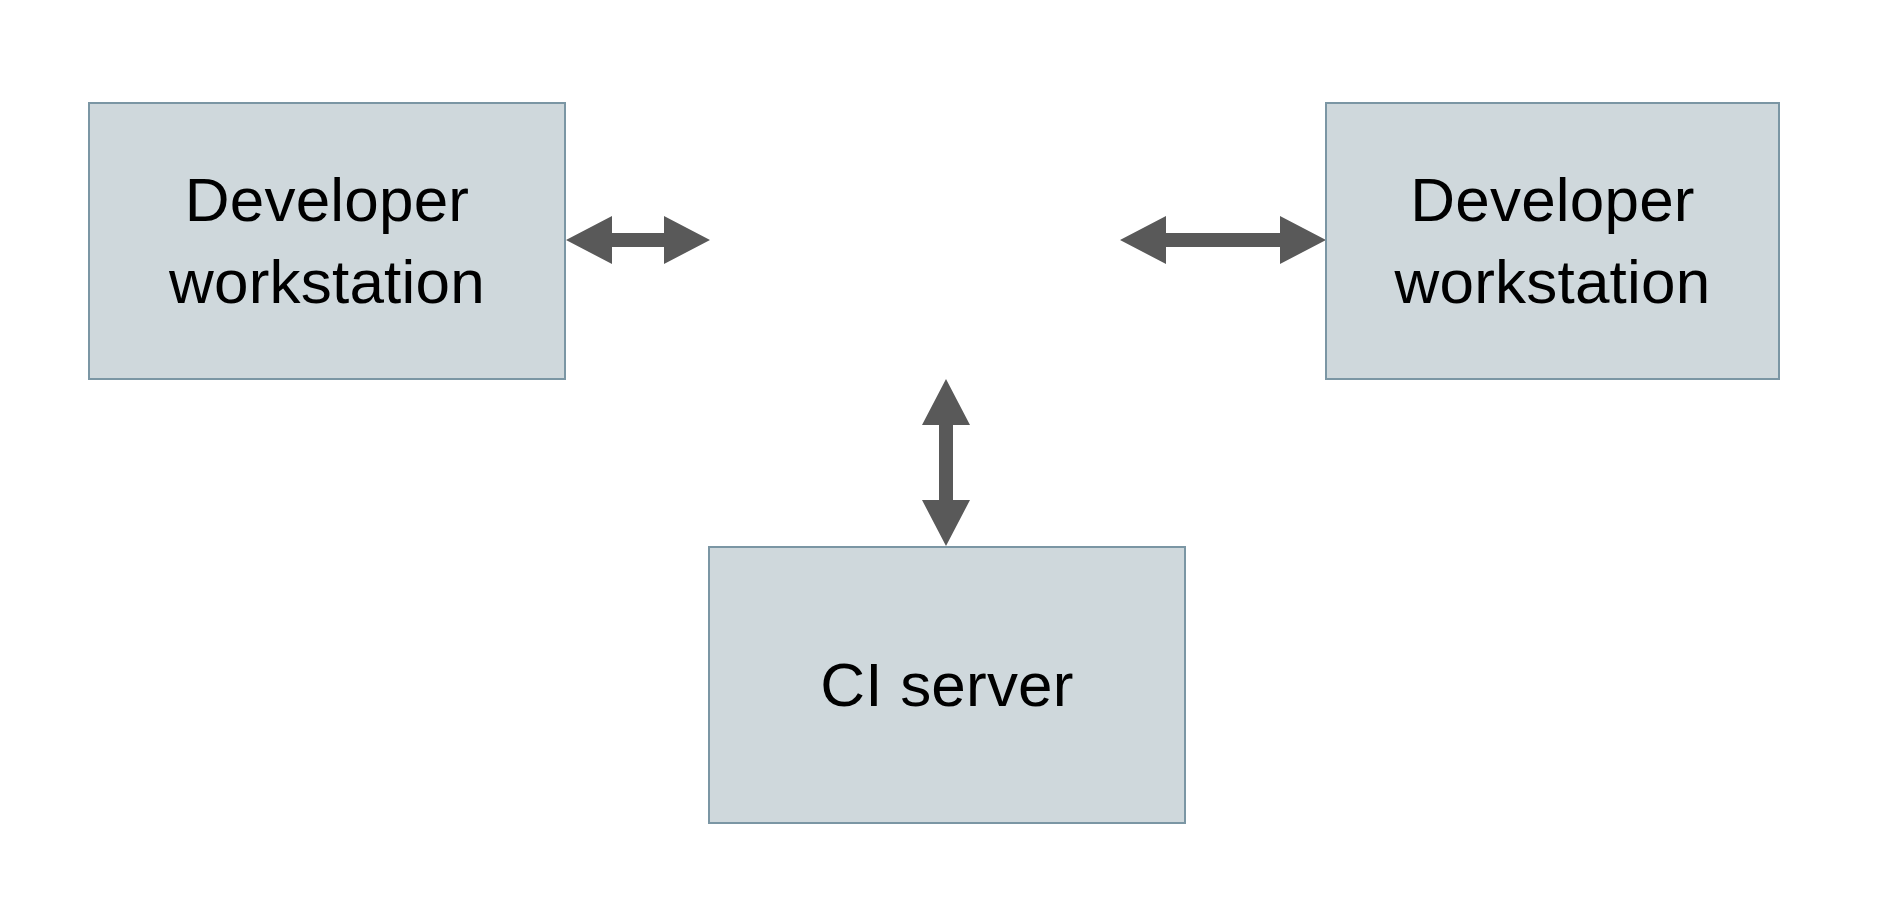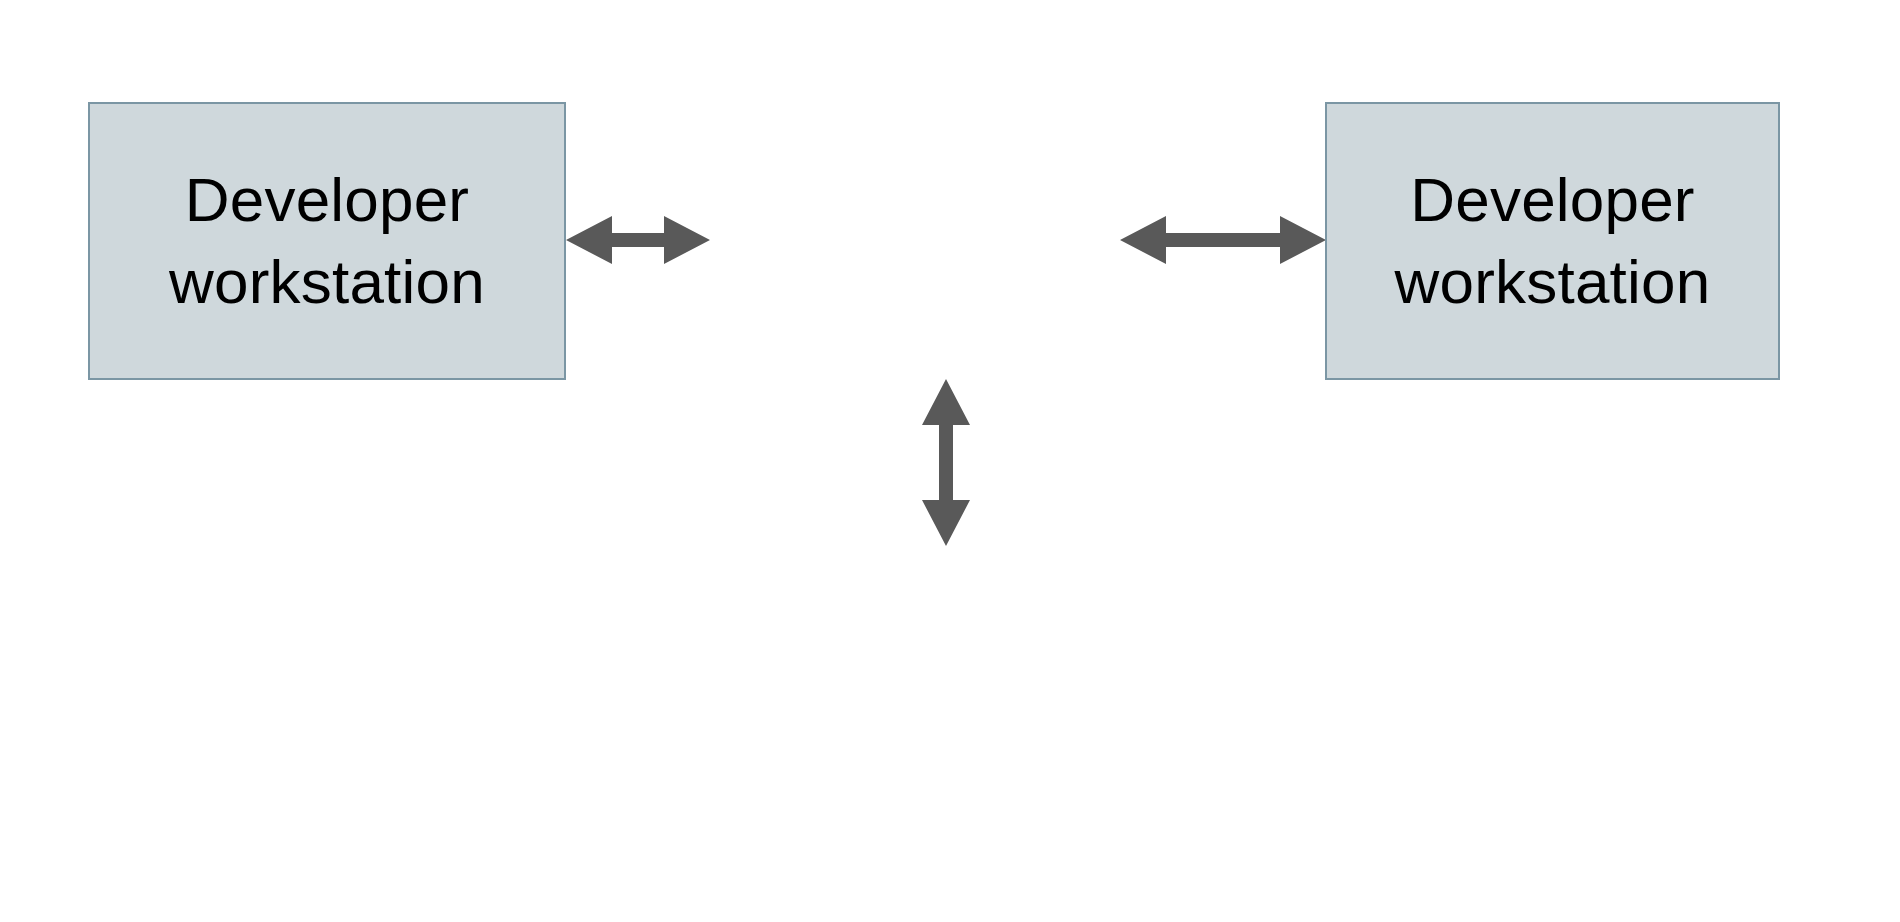--- a/index.html
+++ b/index.html
@@ -79,14 +79,17 @@
     <span class="node-label">Developer
 workstation</span>
   </div>
 
 
   <div id="node-dev-right" class="node-box">
     <span class="node-label">Developer
 workstation</span>
   </div>
 
+  <div id="node-ci" class="node-box">
+    <span class="node-label">CI server</span>
+  </div>
 
 </div>
 
 </body></html>

